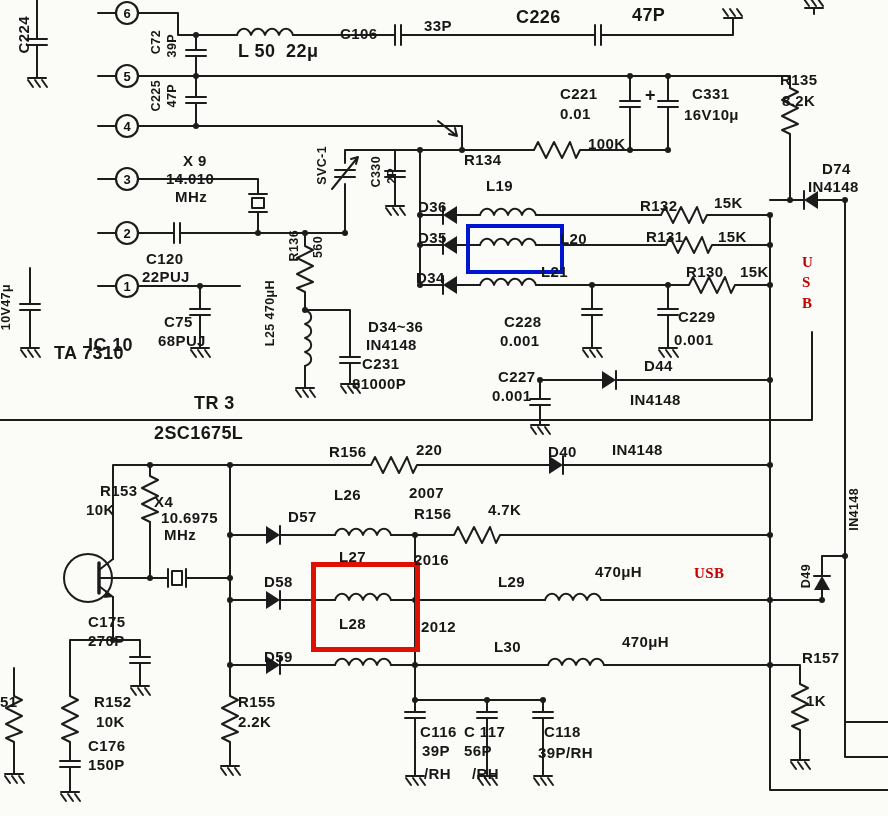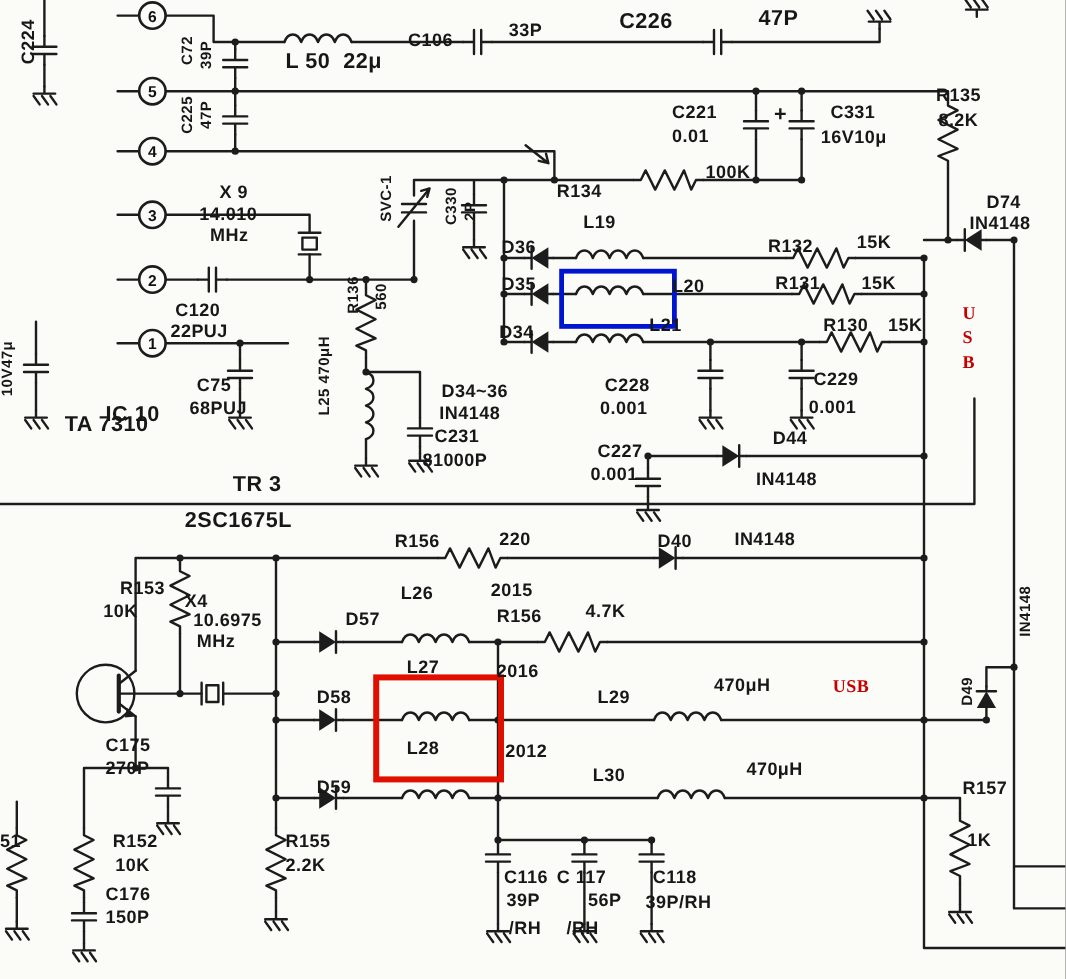--- a/index.html
+++ b/index.html
@@ -340,21 +340,21 @@
   <div class="lbl" style="left:416px;top:442px">220</div>
   <div class="lbl" style="left:548px;top:444px">D40</div>
   <div class="lbl" style="left:612px;top:442px">IN4148</div>
   <div class="lbl" style="left:100px;top:483px">R153</div>
   <div class="lbl" style="left:86px;top:502px">10K</div>
   <div class="lbl" style="left:154px;top:494px">X4</div>
   <div class="lbl" style="left:161px;top:510px" able="false">10.6975</div>
   <div class="lbl" style="left:164px;top:527px">MHz</div>
   <div class="lbl" style="left:288px;top:509px">D57</div>
   <div class="lbl" style="left:334px;top:487px">L26</div>
-  <div class="lbl" style="left:409px;top:485px">2015</div>
+  <div class="lbl" style="left:409px;top:485px">2007</div>
   <div class="lbl" style="left:414px;top:506px">R156</div>
   <div class="lbl" style="left:488px;top:502px">4.7K</div>
   <div class="lbl" style="left:339px;top:549px">L27</div>
   <div class="lbl" style="left:414px;top:552px">2016</div>
   <div class="lbl" style="left:264px;top:574px">D58</div>
   <div class="lbl" style="left:339px;top:616px">L28</div>
   <div class="lbl" style="left:421px;top:619px">2012</div>
   <div class="lbl" style="left:498px;top:574px">L29</div>
   <div class="lbl" style="left:595px;top:564px">470μH</div>
   <div class="lbl red" style="left:694px;top:566px">USB</div>
@@ -368,21 +368,21 @@
   <div class="lbl" style="left:94px;top:694px">R152</div>
   <div class="lbl" style="left:96px;top:714px">10K</div>
   <div class="lbl" style="left:88px;top:738px">C176</div>
   <div class="lbl" style="left:88px;top:757px">150P</div>
   <div class="lbl" style="left:238px;top:694px">R155</div>
   <div class="lbl" style="left:238px;top:714px">2.2K</div>
   <div class="lbl" style="left:420px;top:724px">C116</div>
   <div class="lbl" style="left:422px;top:743px">39P</div>
   <div class="lbl" style="left:424px;top:766px">/RH</div>
   <div class="lbl" style="left:464px;top:724px">C 117</div>
-  <div class="lbl" style="left:490px;top:743px">56P</div>
+  <div class="lbl" style="left:464px;top:743px">56P</div>
   <div class="lbl" style="left:472px;top:766px">/RH</div>
   <div class="lbl" style="left:544px;top:724px">C118</div>
   <div class="lbl" style="left:538px;top:745px">39P/RH</div>
   <div class="lbl" style="left:802px;top:650px">R157</div>
   <div class="lbl" style="left:806px;top:693px">1K</div>
   <div class="lbl v sm" style="left:0px;top:284px">10V47μ</div>
   <div class="lbl" style="left:0px;top:694px">51</div>
 </div>
 
 </div>

